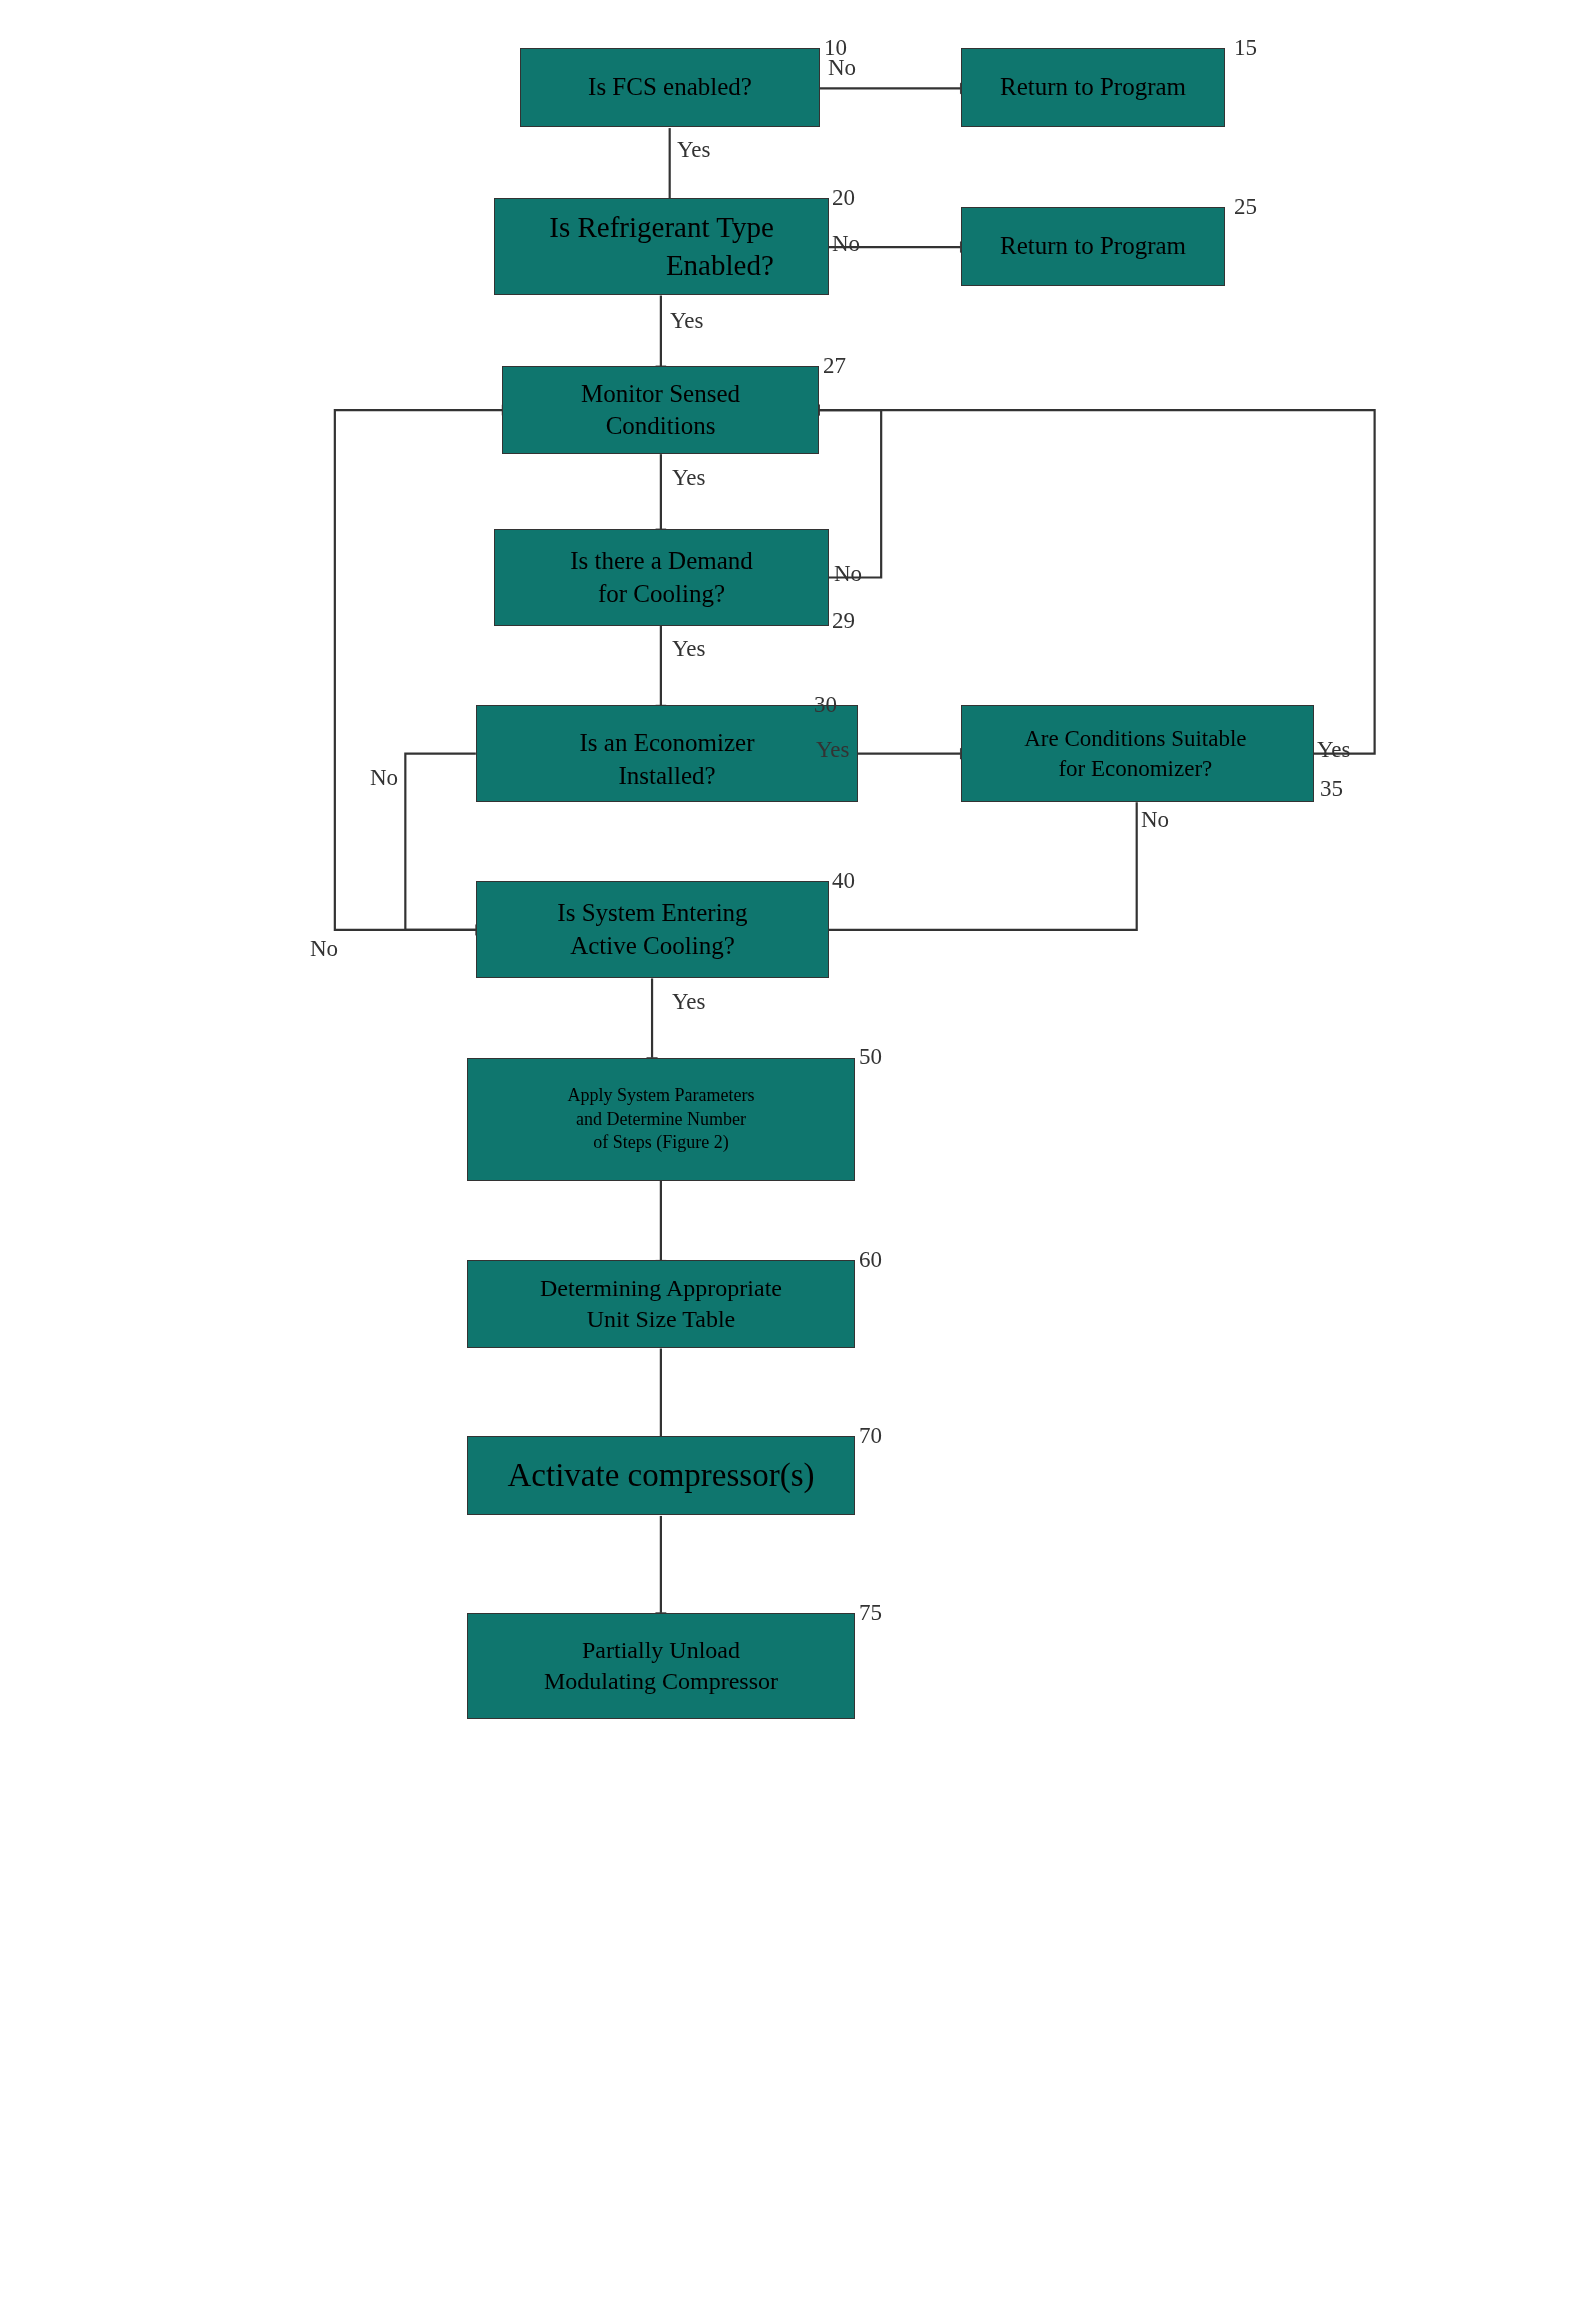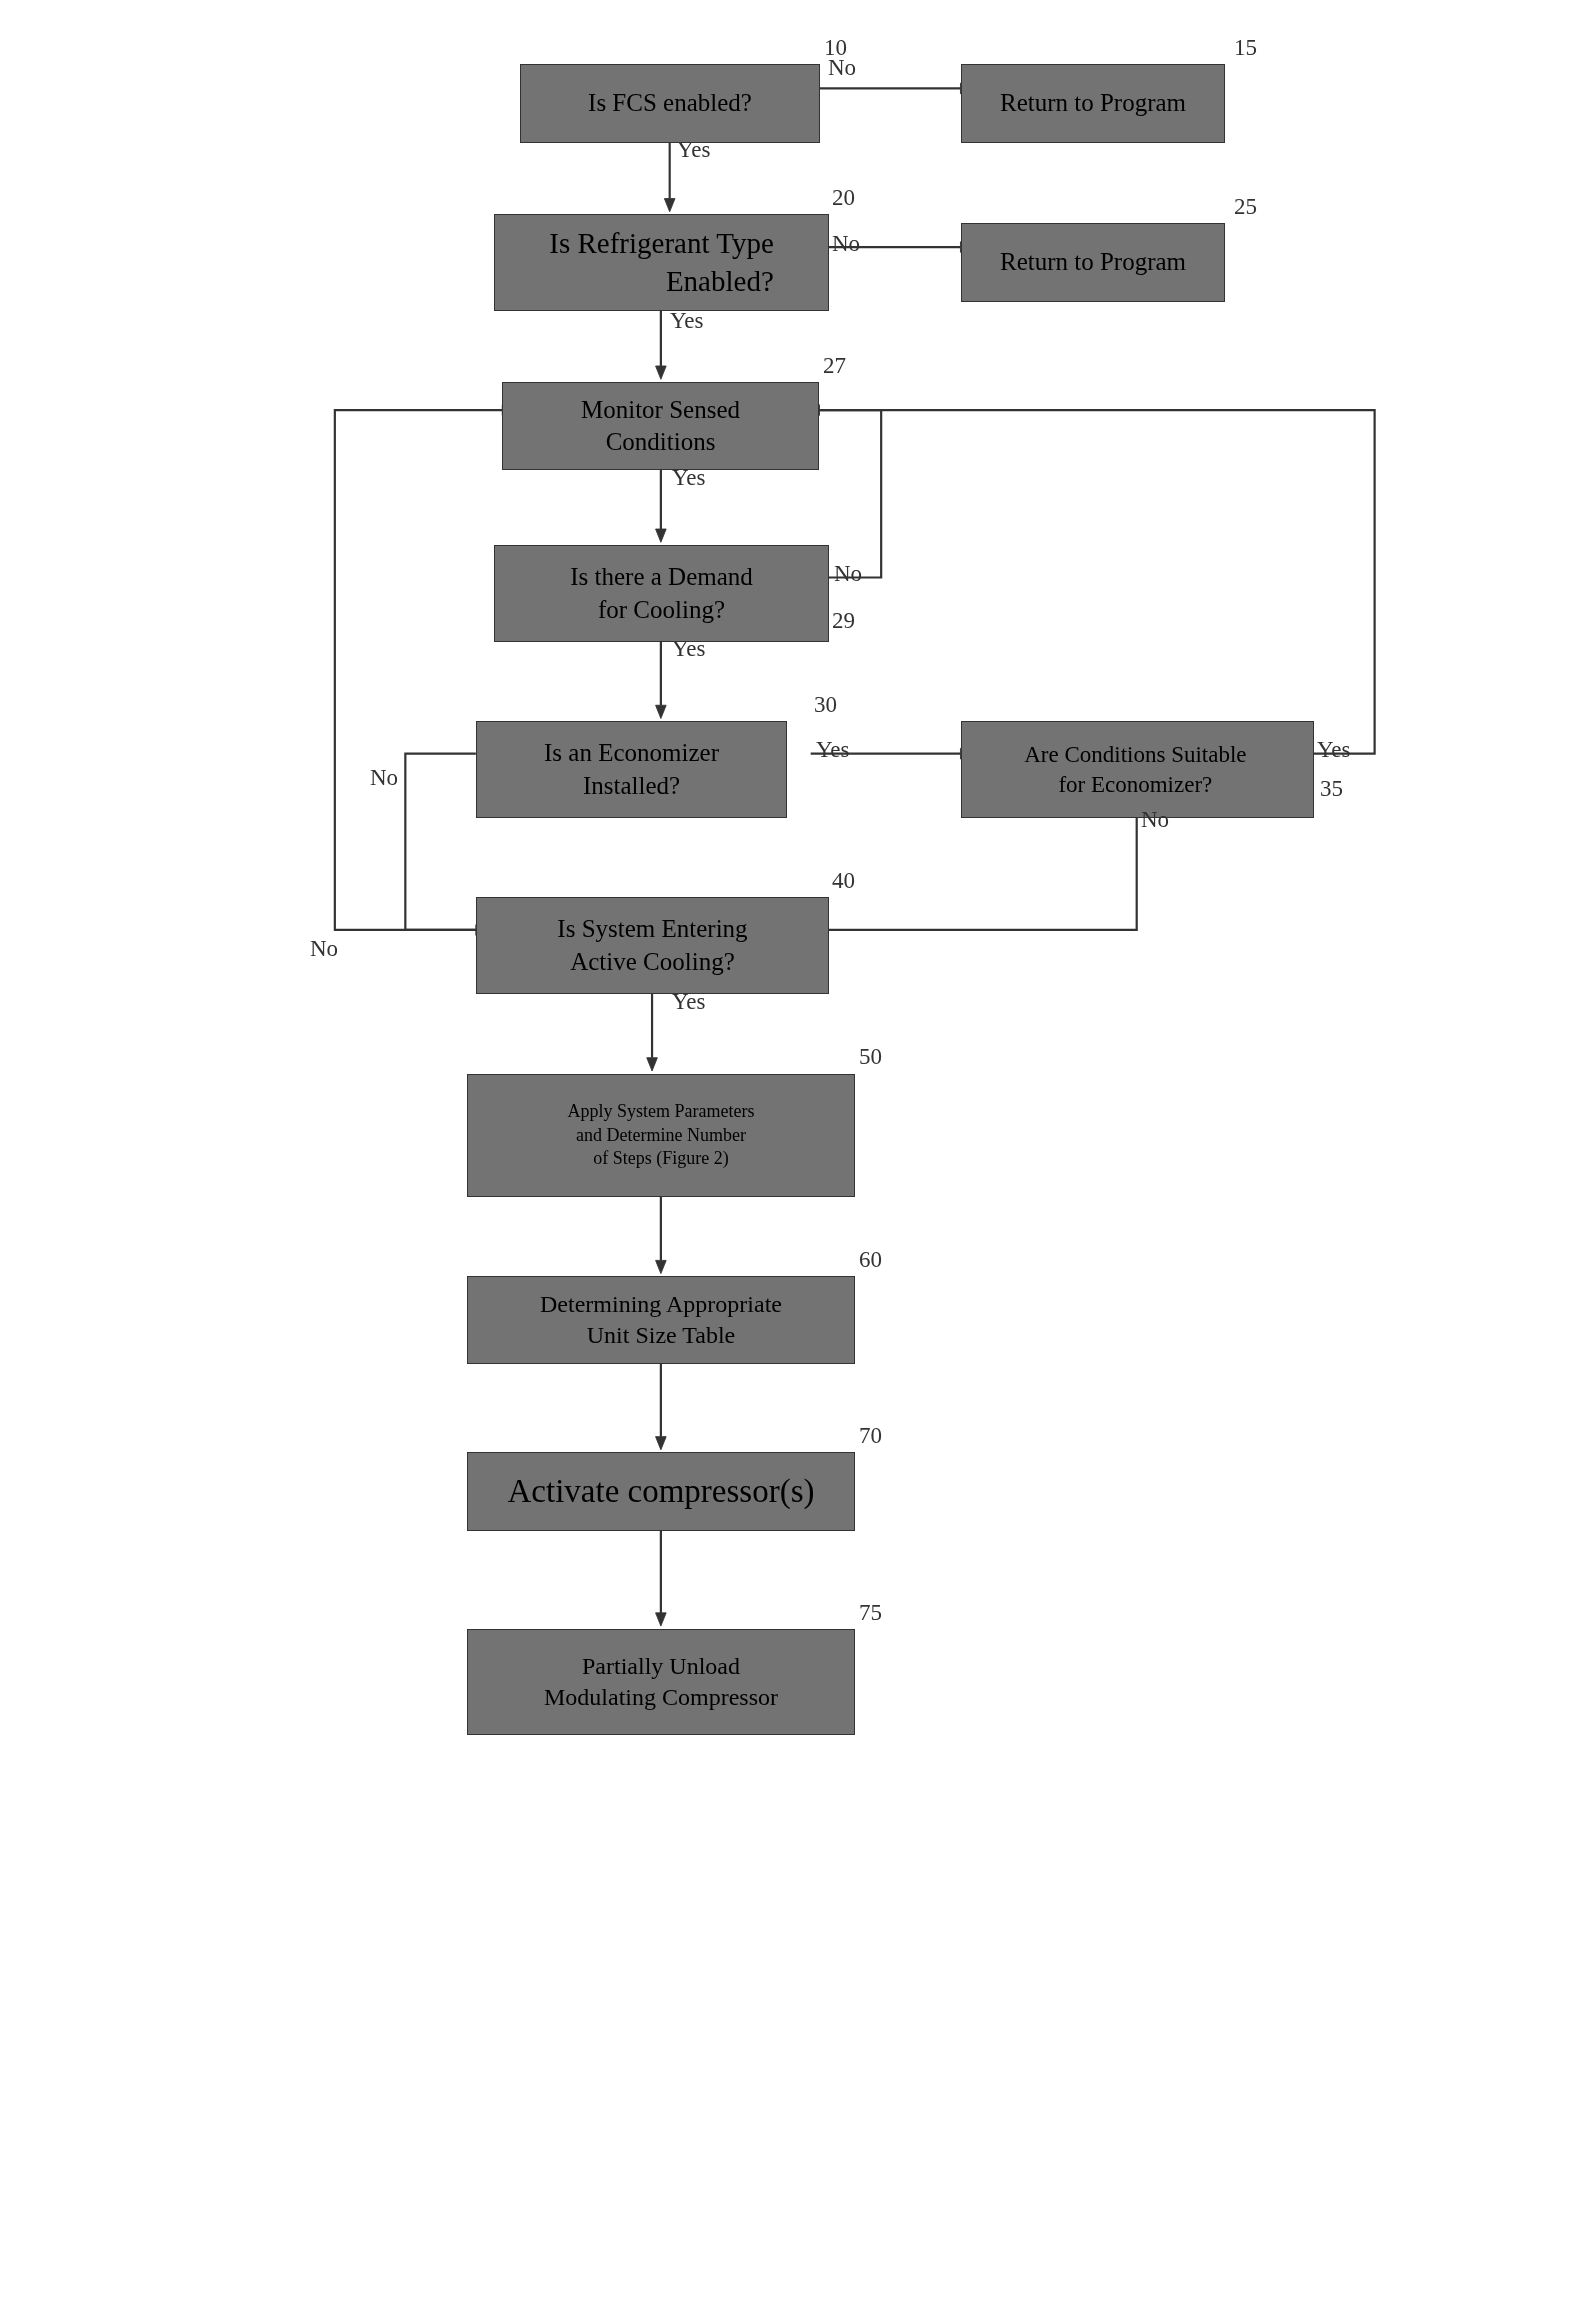--- a/index.html
+++ b/index.html
@@ -15,29 +15,28 @@
     .flowchart-container {
       position: relative;
       width: 1572px;
       height: 2319px;
       background: #fff;
     }
 
     .box {
       position: absolute;
       border: 1.8px solid #333;
-      background: #737373;
+      background: #0f766e;
       text-align: center;
       display: flex;
       align-items: center;
       justify-content: center;
       font-size: 25px;
       line-height: 1.3;
       padding: 8.8px 12.3px;
-      margin-top: 16px;
     }
 
     .label {
       position: absolute;
       font-size: 23px;
       color: #333;
       font-family: 'Times New Roman', Times, serif;
     }
 
     svg.arrows {
@@ -151,21 +150,21 @@
     <span>27</span>
   </div>
 
   <div class="box" style="left:494px; top:529px; width:335px; height:97px; font-size:25px;text-align:center;">
     <span>Is there a Demand<br>for Cooling?</span>
   </div>
   <div class="label" style="left:832px; top:608px;">
     <span>29</span>
   </div>
 
-  <div class="box" style="left:476px; top:705px; width:311px; height:97px; font-size:25px;">
+  <div class="box" style="left:476px; top:705px; width:382px; height:97px; font-size:25px;align-items:flex-end;">
     <span>Is an Economizer<br>Installed?</span>
   </div>
   <div class="label" style="left:814px; top:692px;">
     <span>30</span>
   </div>
 
   <div class="box" style="left:961px; top:705px; width:353px; height:97px; font-size:23px;padding-left:8px;">
     <span>Are Conditions Suitable<br>for Economizer?</span>
   </div>
   <div class="label" style="left:1320px; top:776px;">

